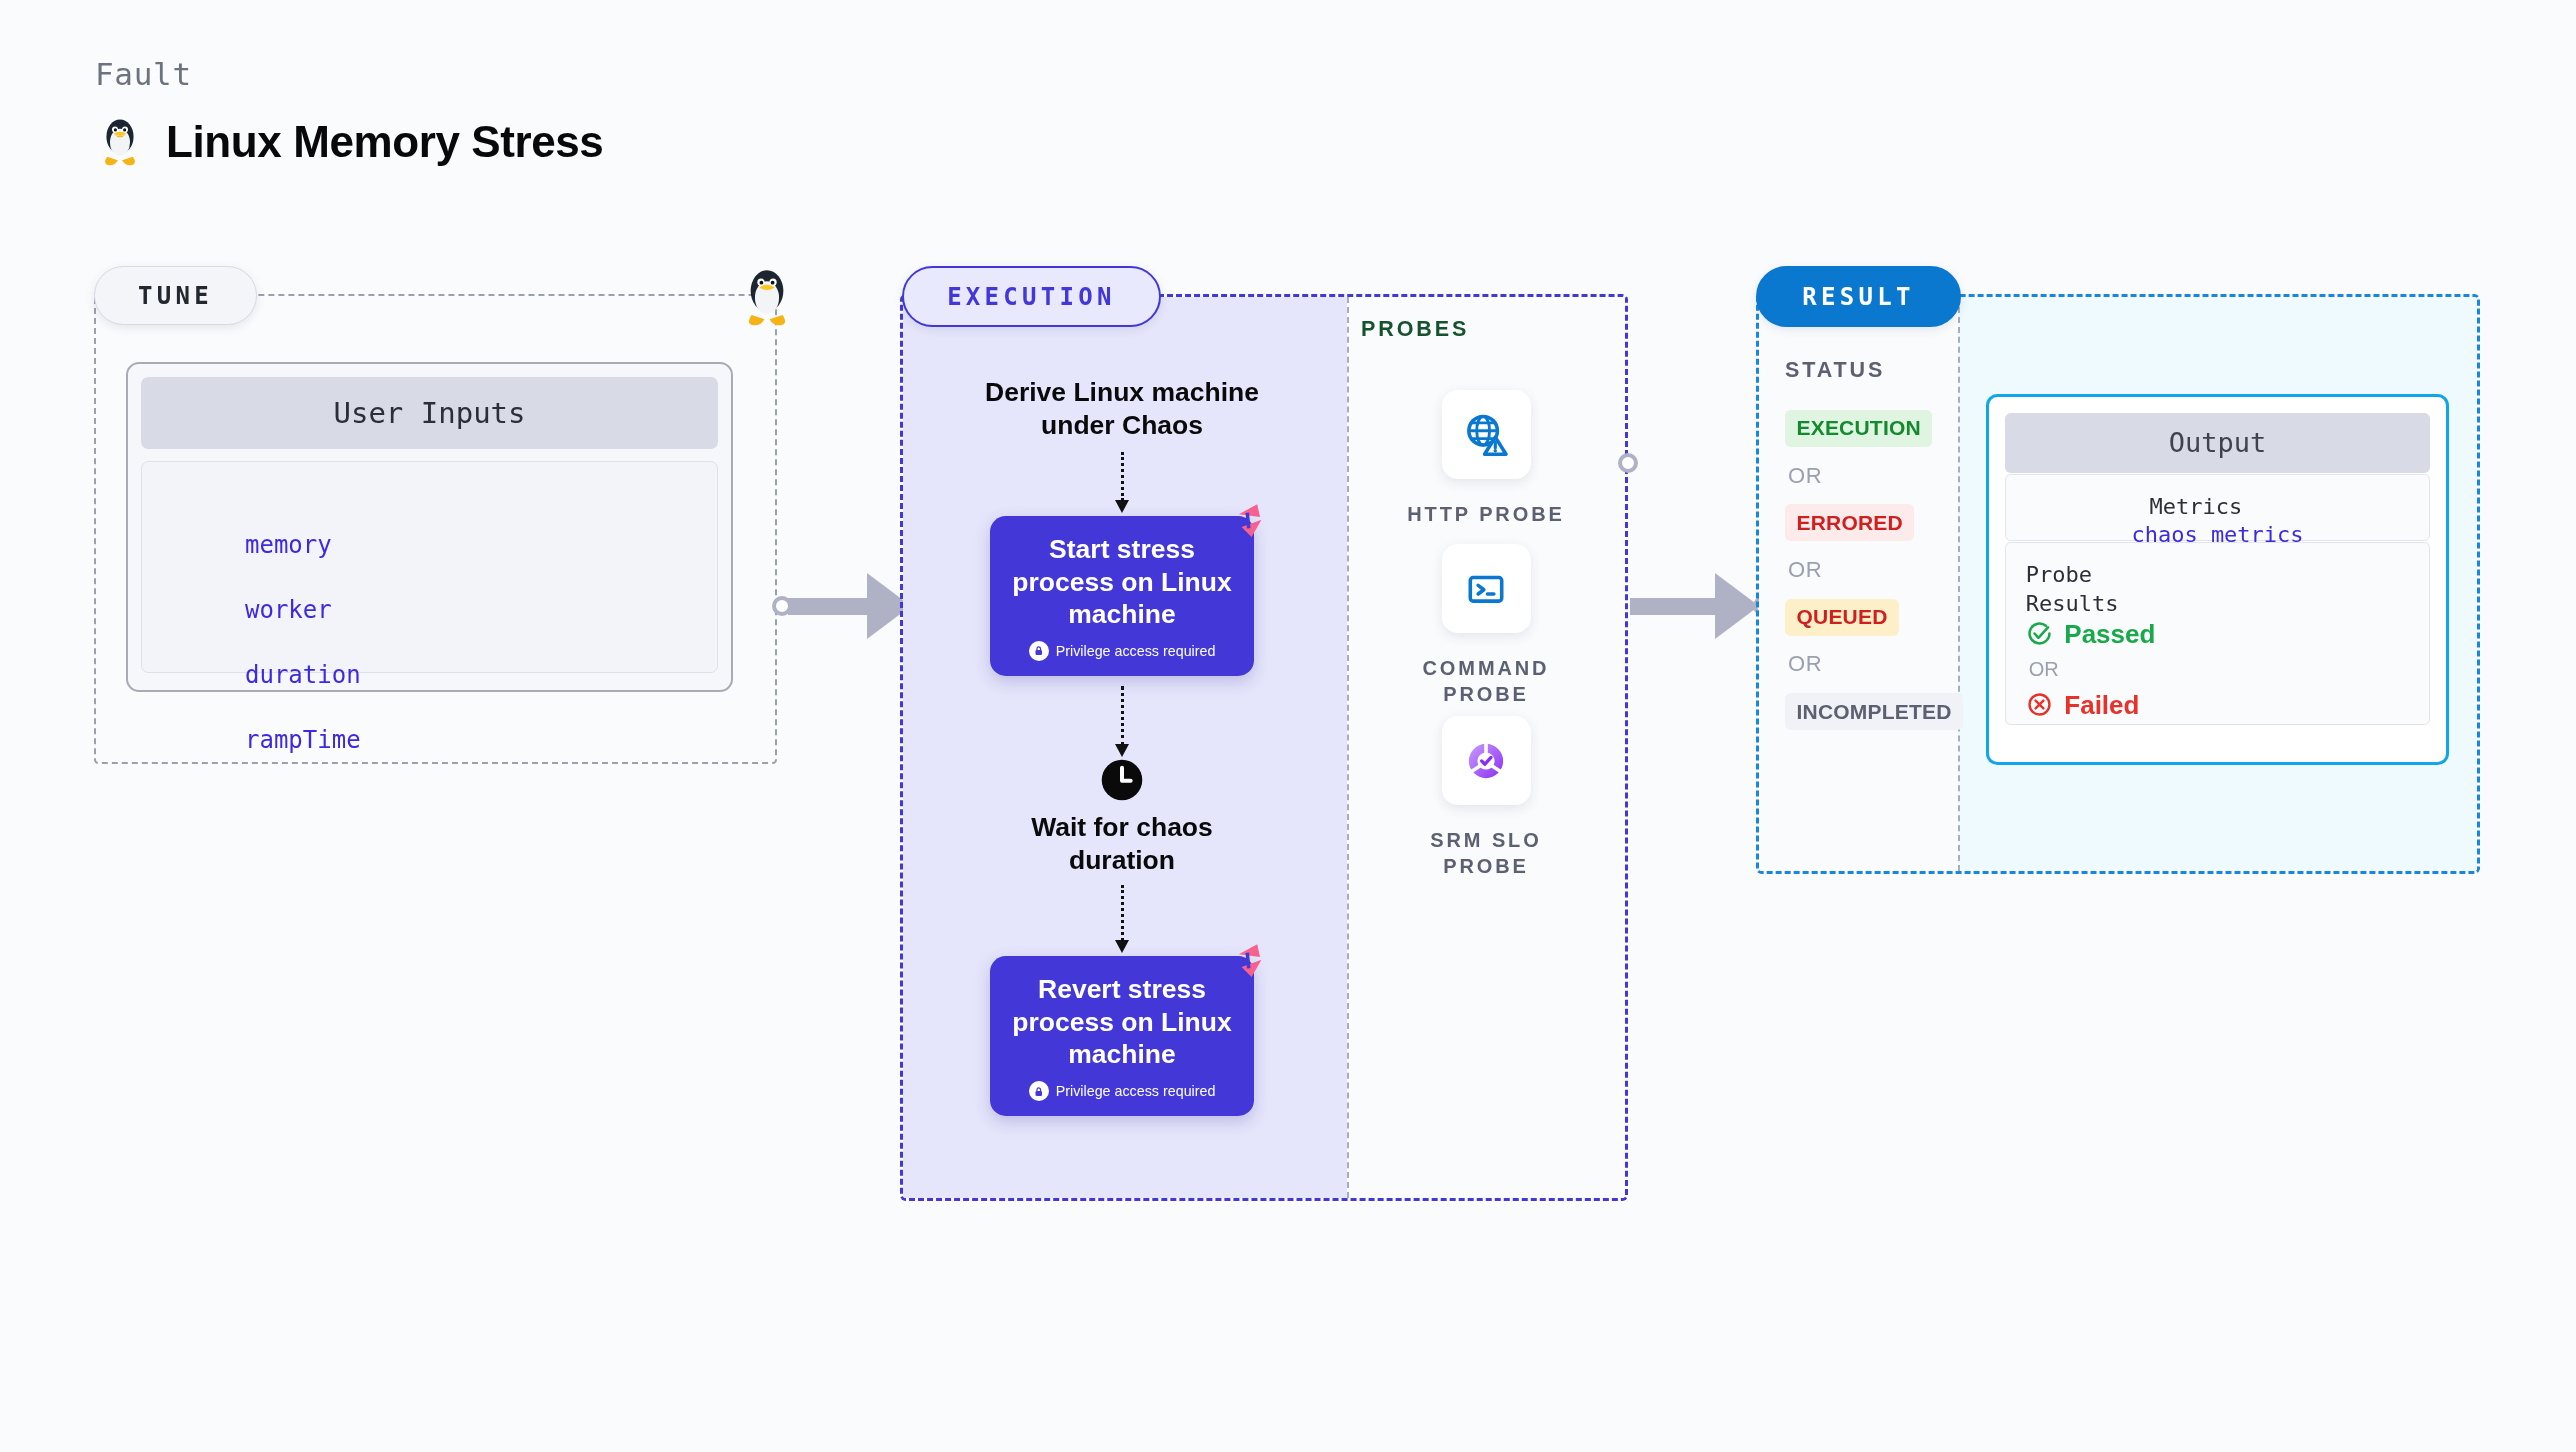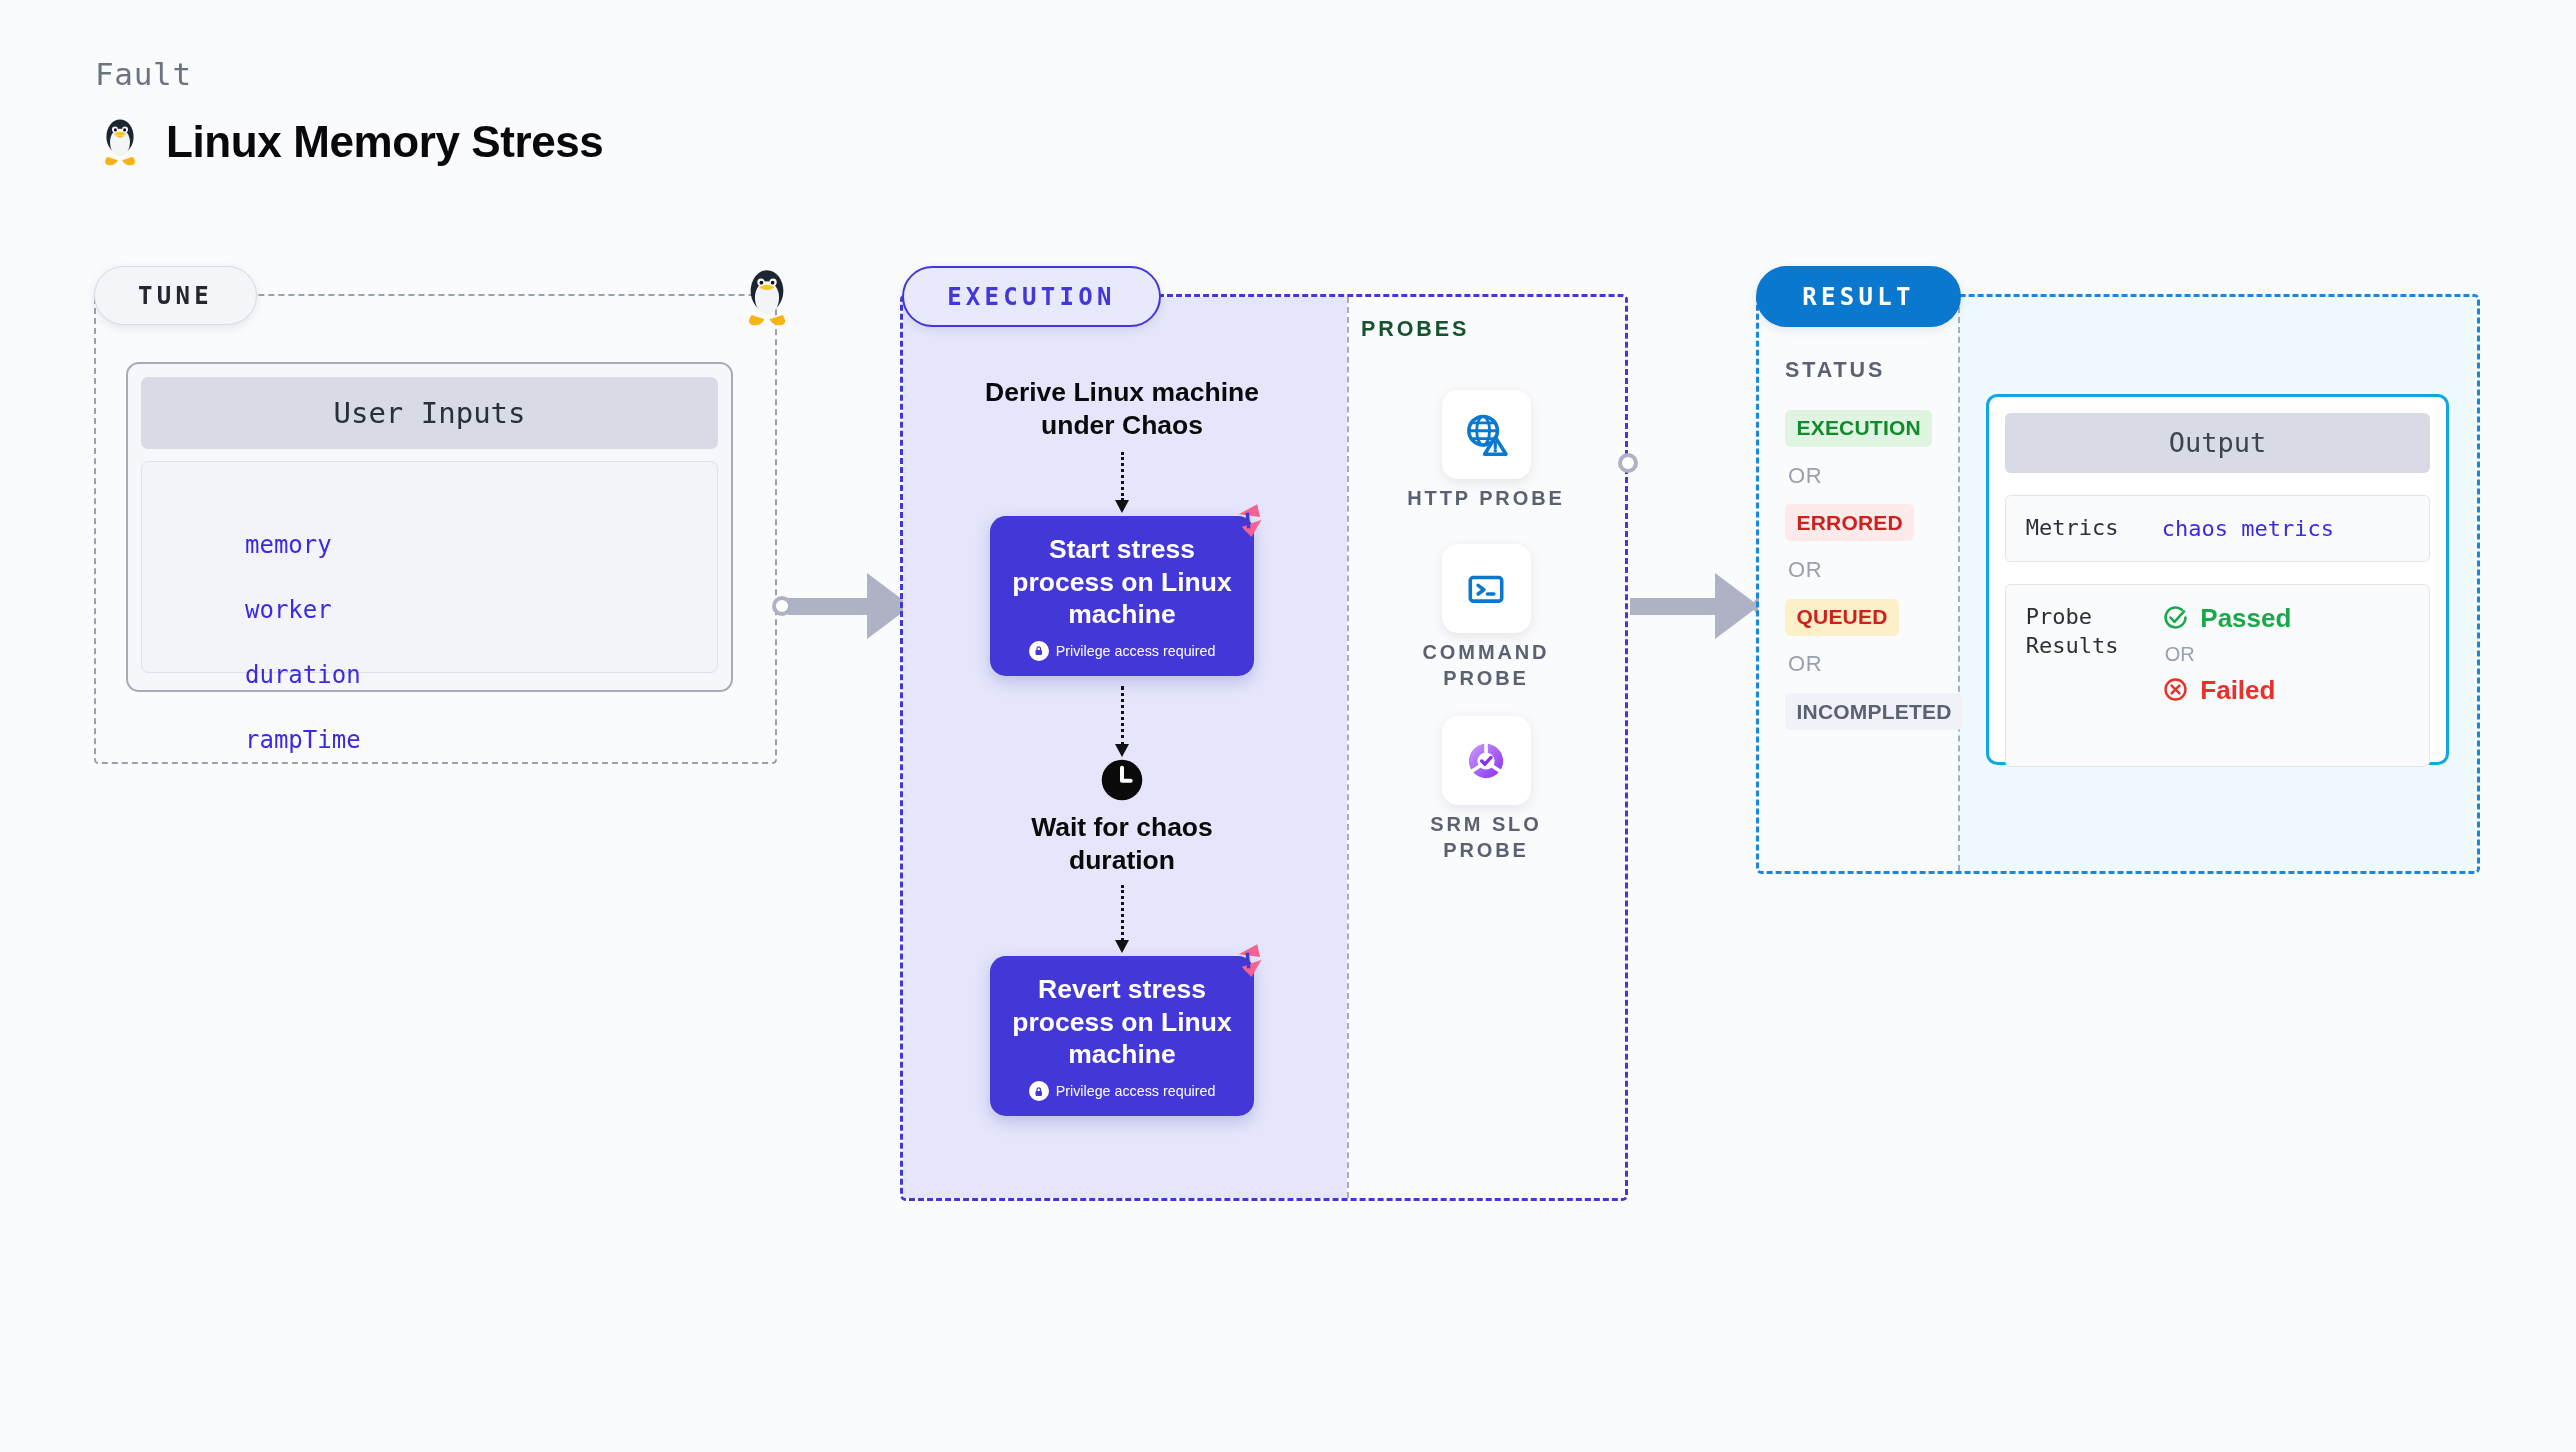--- a/index.html
+++ b/index.html
@@ -126,21 +126,21 @@
   .probe-item{
     position:absolute;left:1400px;width:172px;
     display:flex;flex-direction:column;align-items:center;
   }
   .probe-tile{
     width:89px;height:89px;background:#fff;border-radius:15.8px;
     box-shadow:0 3.6px 11.5px rgba(40,45,80,.10);
     display:flex;align-items:center;justify-content:center;
   }
   .probe-label{
-    margin-top:6px;font-size:20px;font-weight:700;letter-spacing:2.9px;color:#5b6170;
+    margin-top:22px;font-size:20px;font-weight:700;letter-spacing:2.9px;color:#5b6170;
     text-align:center;line-height:1.32;
   }
 
   
   #result-shell{
     left:1756px;top:294px;width:724px;height:580px;
     border:3.6px dashed #1a86e0;border-radius:5.7px;box-sizing:border-box;
     display:flex;overflow:hidden;
   }
   #status-col{width:199px;background:#fafbfd;height:100%;}
@@ -168,22 +168,22 @@
     left:1986px;top:394px;width:463px;height:371px;
     background:#fff;border:3.6px solid #12a6e8;border-radius:11.5px;
     box-sizing:border-box;padding:15.8px;
   }
   #output-header{
     height:60px;background:#d8dae6;border-radius:5.7px;
     display:flex;align-items:center;justify-content:center;
     font-family:"DejaVu Sans Mono", monospace;font-size:27px;color:#3f434e;
   }
   .out-box{
-    margin-top:22px;background:#fafbfd;border:1.4px solid #e2e4ec;border-radius:5.7px;
-    box-sizing:border-box;padding:18.6px 20px;display:flex;
+    margin-top:1px;background:#fafbfd;border:1.4px solid #e2e4ec;border-radius:5.7px;
+    box-sizing:border-box;padding:18.6px 20px;display:flex;flex-direction:column;
   }
   #metrics-box{height:67px;align-items:center;}
   #probe-box{height:183px;align-items:flex-start;}
   .out-key{
     font-family:"DejaVu Sans Mono", monospace;font-size:22px;color:#2c2f38;
     line-height:1.3;white-space:pre-line;width:136px;
   }
   .out-val-mono{font-family:"DejaVu Sans Mono", monospace;font-size:22px;color:#3b2ae0;}
   .res-line{display:flex;align-items:center;gap:11.5px;}
   .res-passed{font-size:26px;font-weight:700;color:#1aa94a;}

